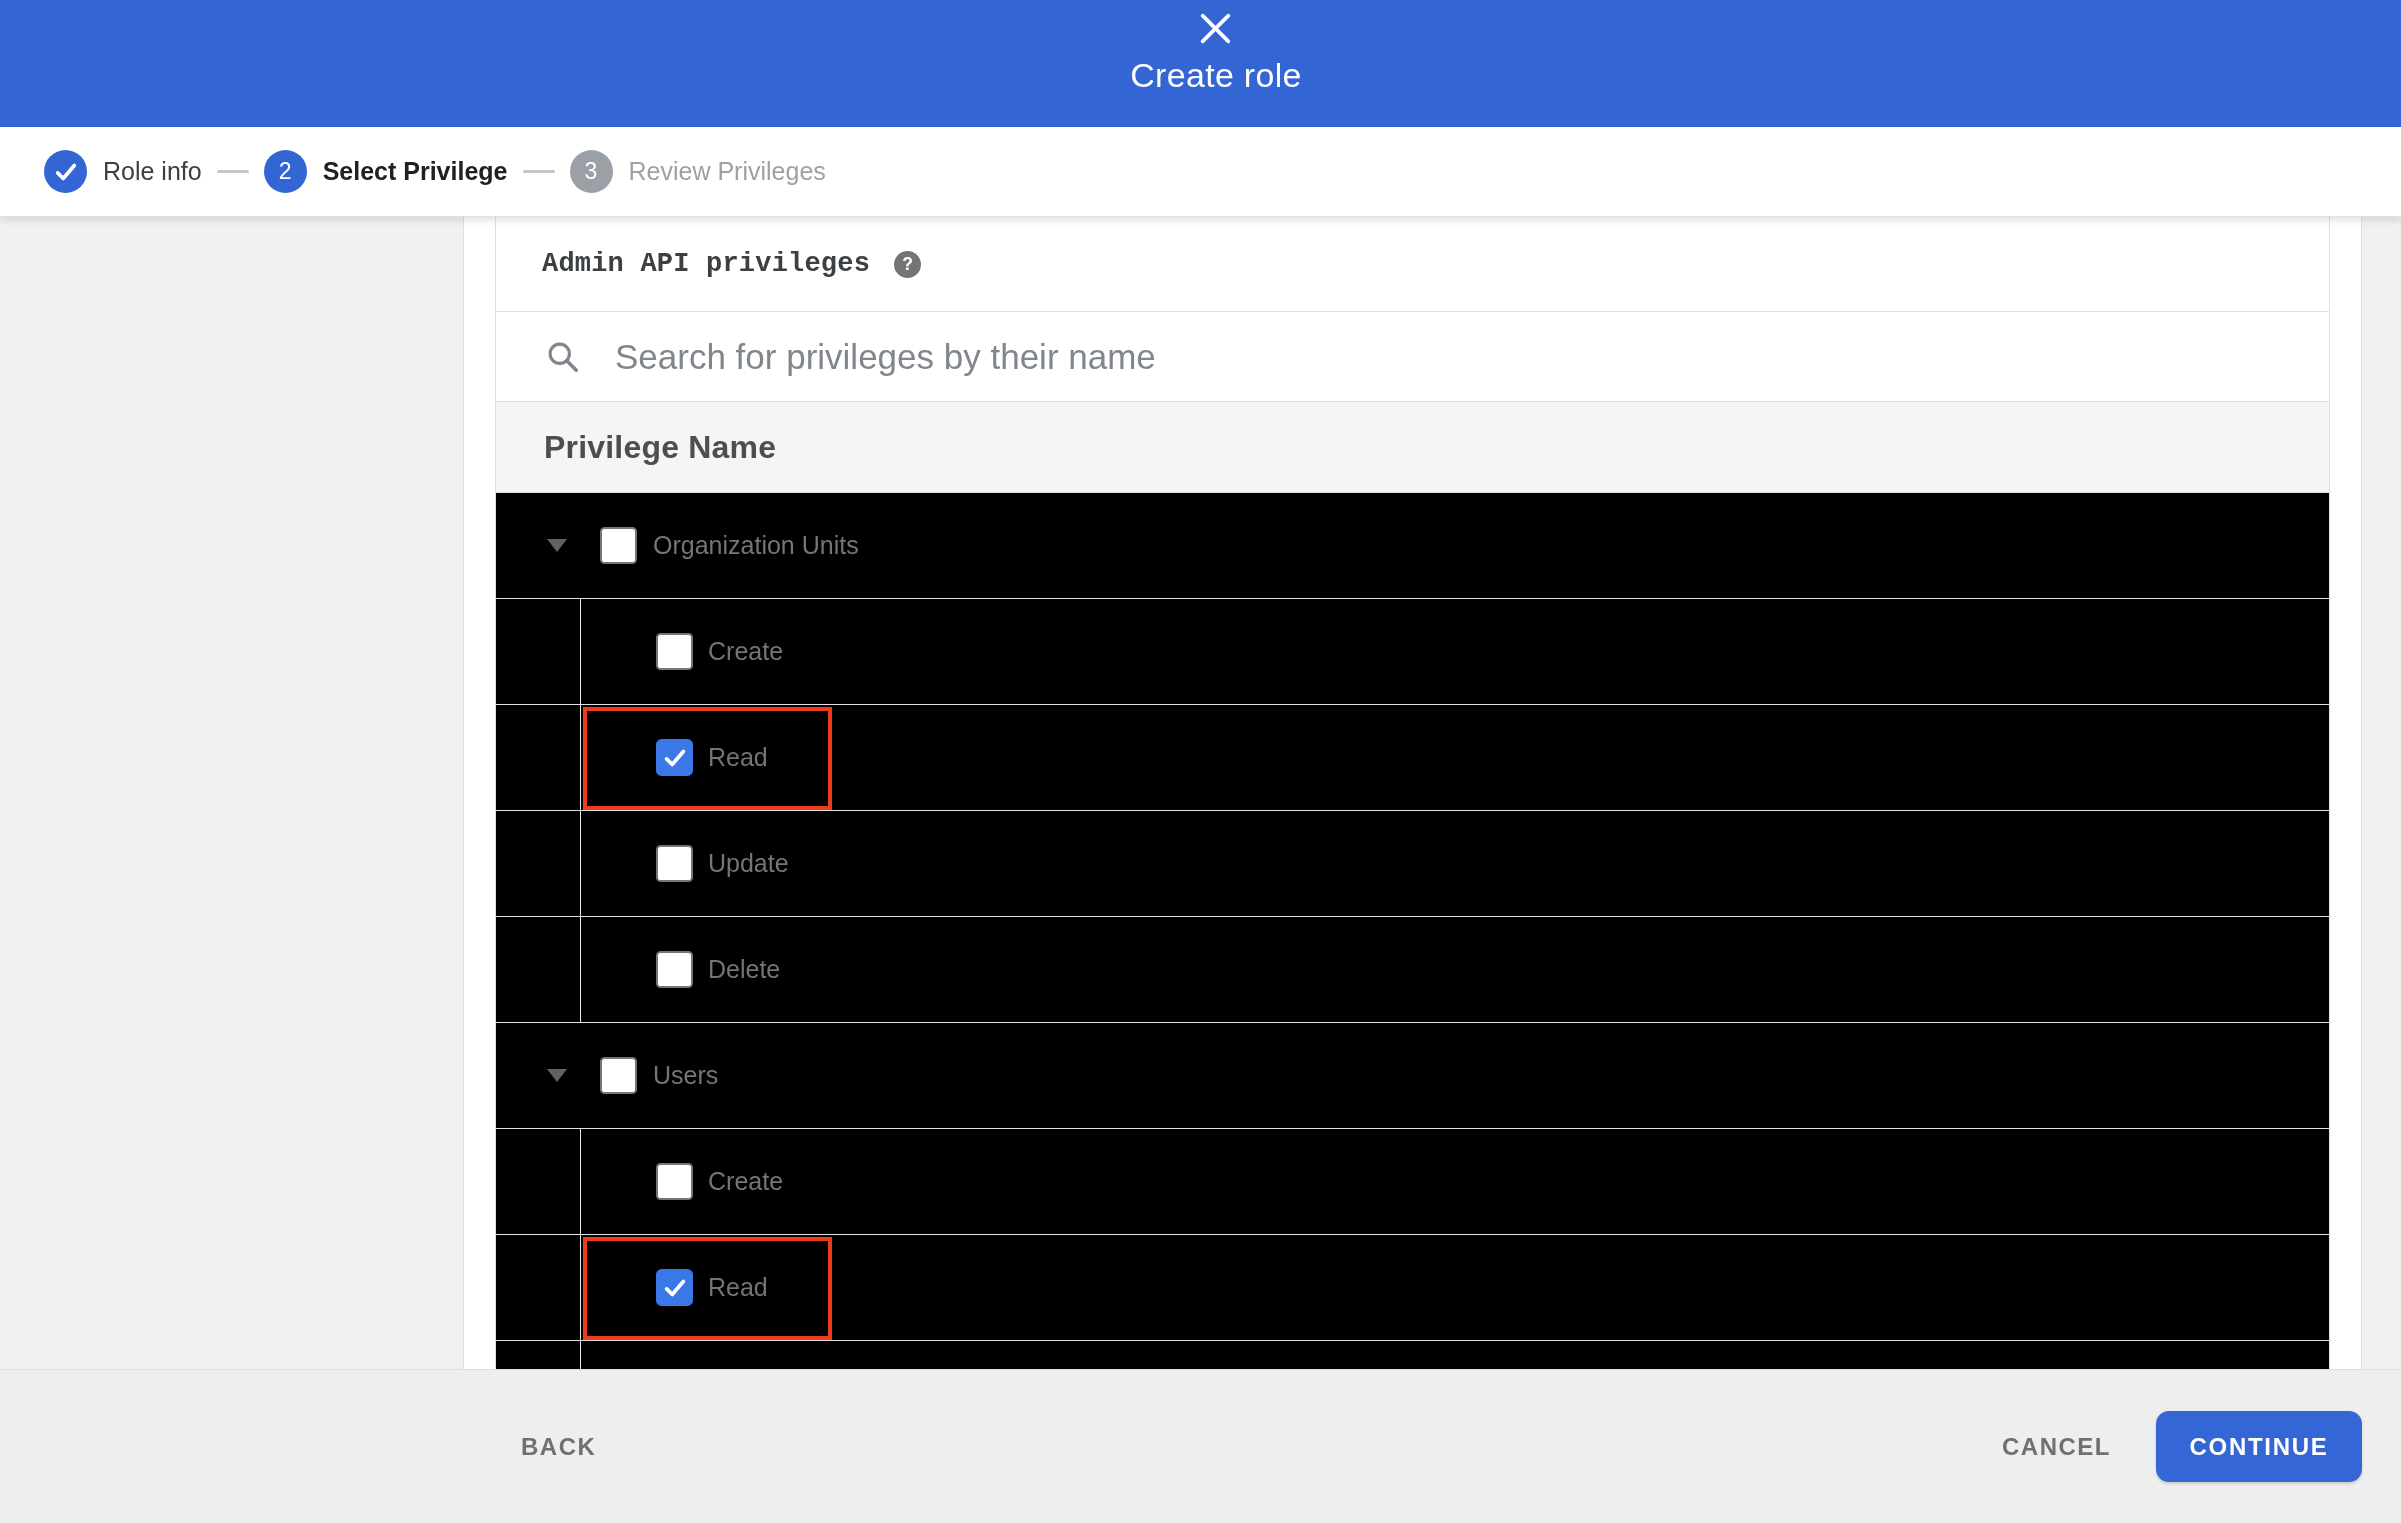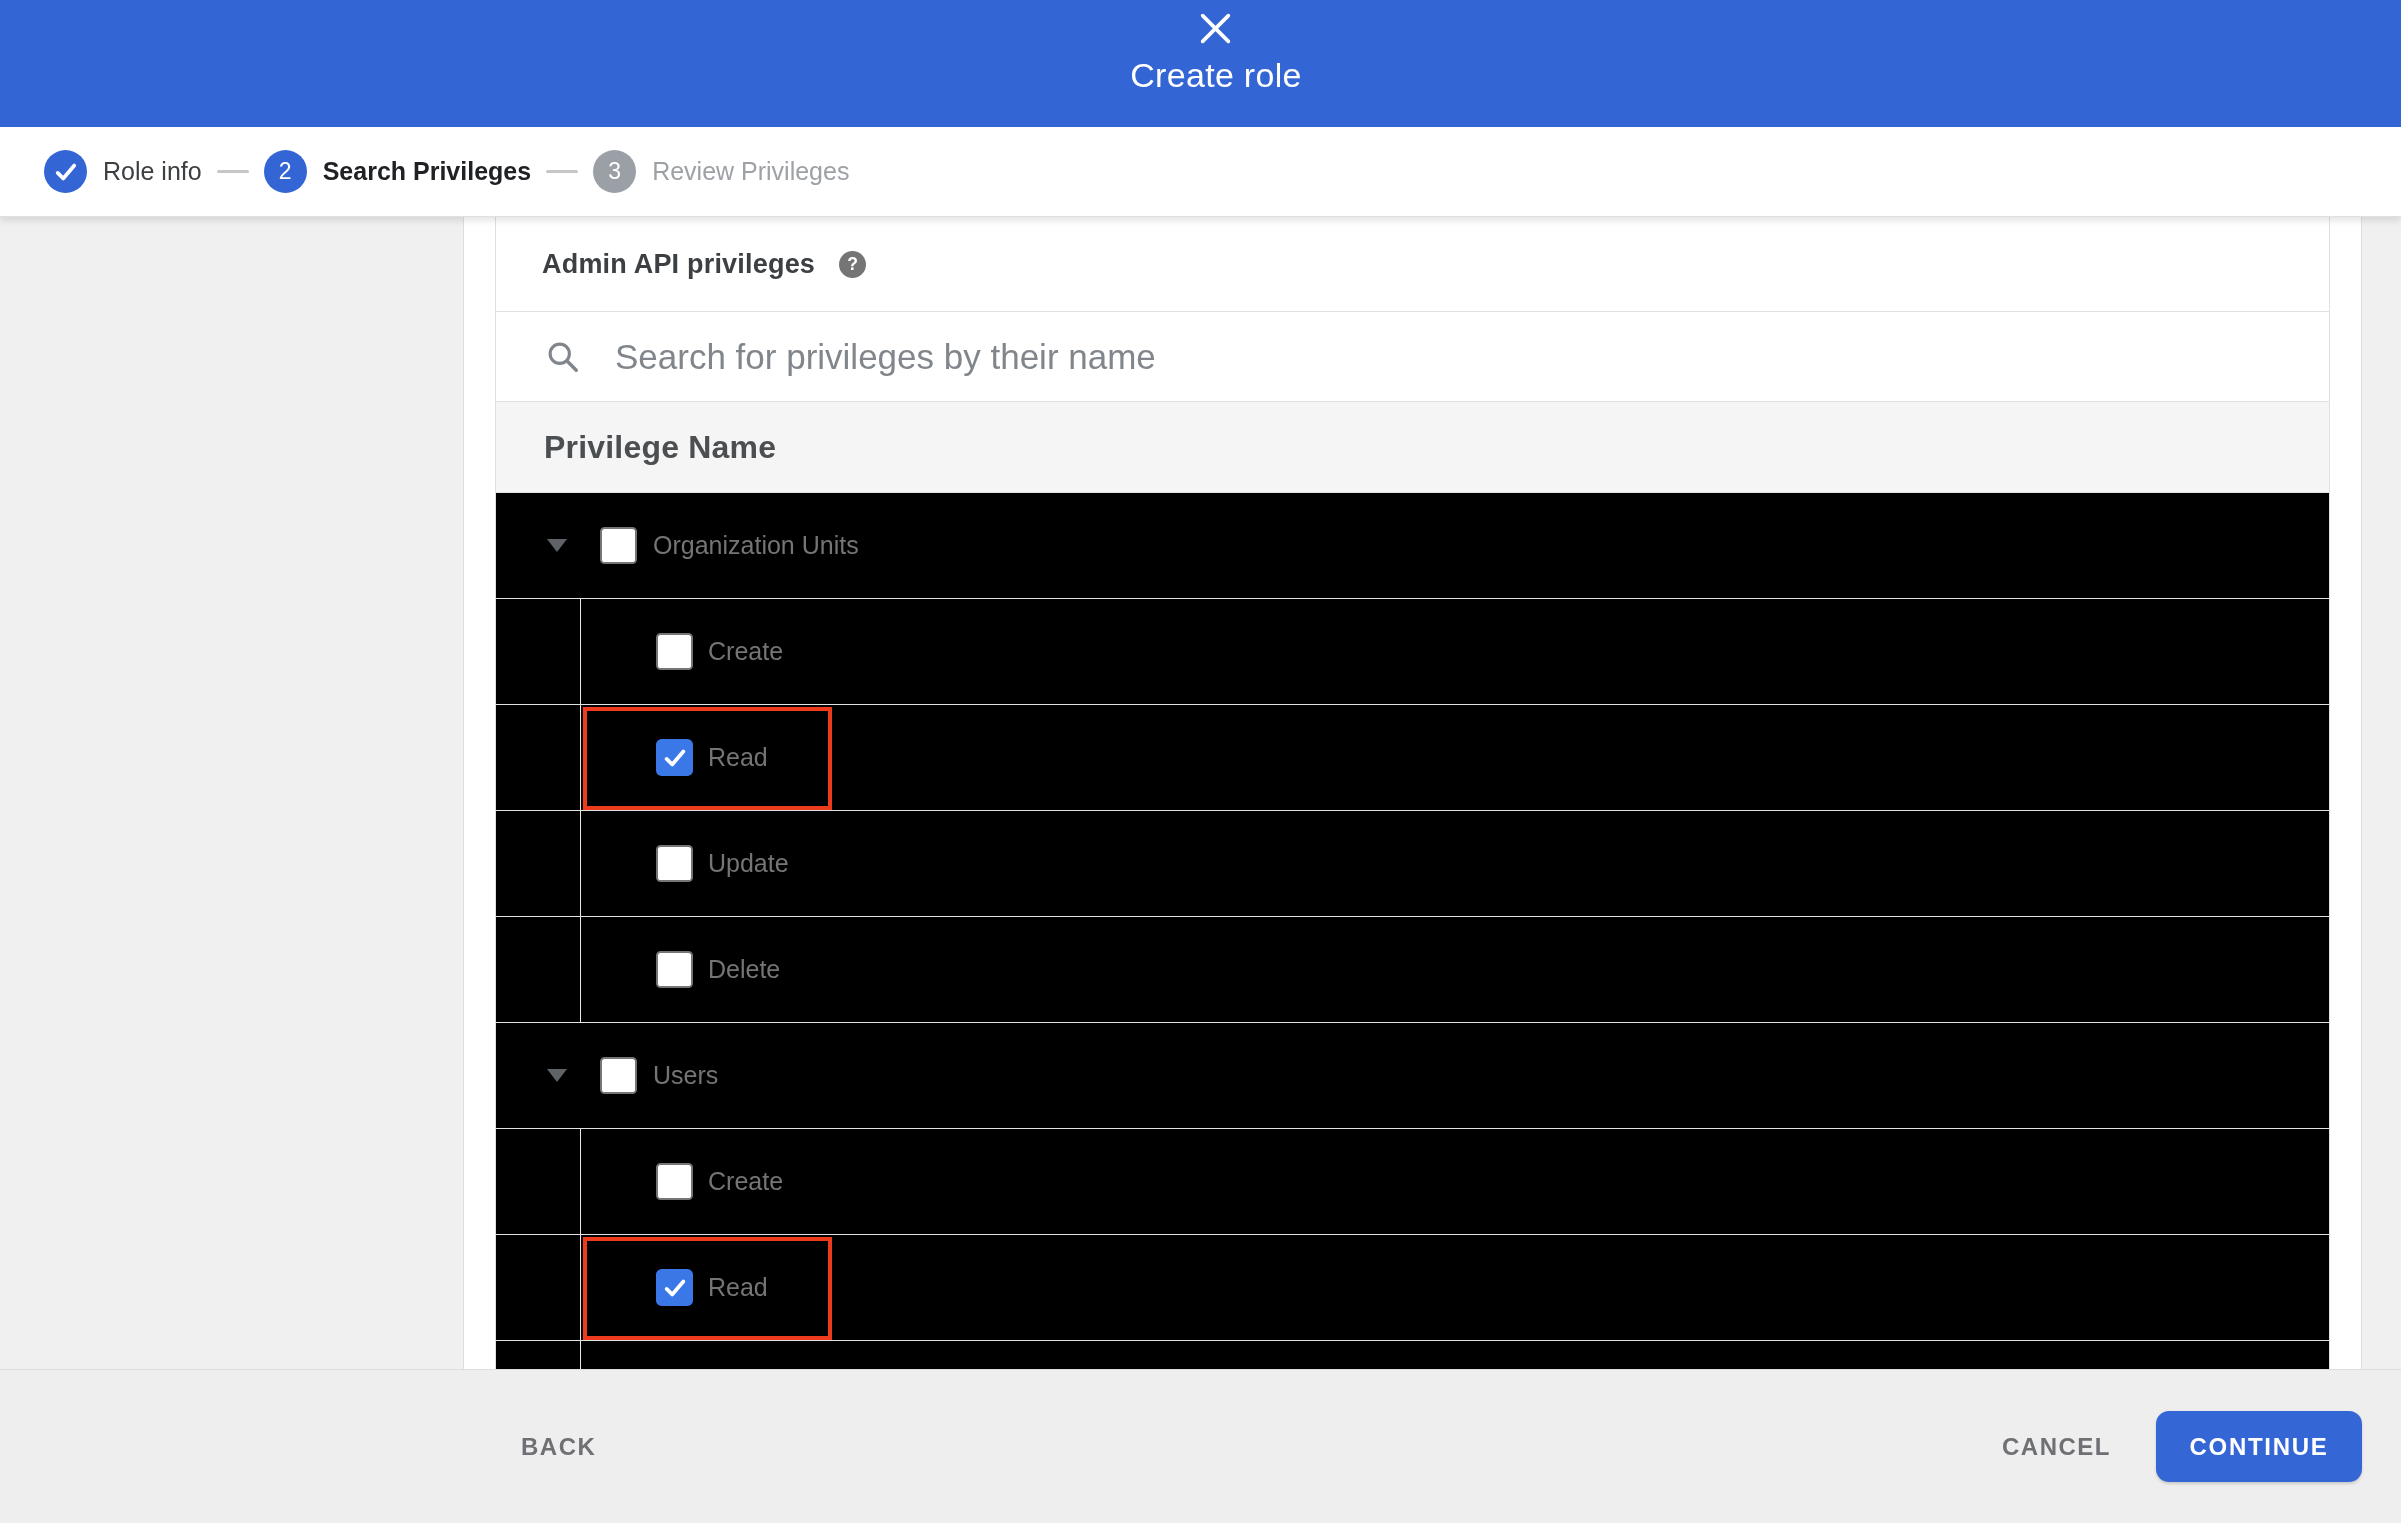--- a/index.html
+++ b/index.html
@@ -33,21 +33,21 @@
                  background:#f0f0f1; border-right:0.9px solid #dedede; }
   .gutter-right { position:absolute; right:0; top:0; width:40px; height:100%;
                   background:#f0f0f1; border-left:0.9px solid #dedede; }
 
   .priv-table { position:absolute; left:495px; top:0; width:1835px; height:1152px;
                 background:#ffffff; border-left:0.9px solid #e0e0e0; border-right:0.9px solid #e0e0e0;
                 overflow:hidden; }
 
   .heading-row { height:95px; border-bottom:0.9px solid #e0e0e0; display:flex; align-items:center;
                  padding-left:46px; }
-  .heading-title { font-size:27px; font-weight:700; color:#3c4043; letter-spacing:0.2px; }
+  .heading-title { font-size:27px; font-weight:700; color:#3c4043; letter-spacing:0.2px;font-family:Liberation Mono, monospace; }
   .help-icon { width:27px; height:27px; border-radius:50%; background:#757575; color:#ffffff;
                font-size:17.6px; font-weight:700; display:flex; align-items:center; justify-content:center;
                margin-left:24px; cursor:pointer; }
 
   .search-row { height:90px; border-bottom:0.9px solid #e0e0e0; display:flex; align-items:center;
                 padding-left:50px; }
   .search-icon { flex:none; width:33px; height:33px; }
   .search-input { flex:1; border:none; outline:none; background:transparent; font-size:35px;
                   color:#3c4043; margin-left:36px; font-family:"Liberation Sans", sans-serif; }
   .search-input::placeholder { color:#80868b; opacity:1; }
@@ -110,21 +110,21 @@
     <div class="step-circle">
       <svg width="24" height="24" viewBox="0 0 26 26">
         <polyline points="4,14 10,20 22,6" fill="none" stroke="#ffffff" stroke-width="4" stroke-linecap="round" stroke-linejoin="round"></polyline>
       </svg>
     </div>
     <div class="step-label">Role info</div>
   </div>
   <div class="step-connector"></div>
   <div class="step active">
     <div class="step-circle">2</div>
-    <div class="step-label">Search Privileges</div>
+    <div class="step-label">Select Privilege</div>
   </div>
   <div class="step-connector"></div>
   <div class="step upcoming">
     <div class="step-circle">3</div>
     <div class="step-label">Review Privileges</div>
   </div>
 </div>
 
 <div class="page-body">
   <div class="gutter-left"></div>

